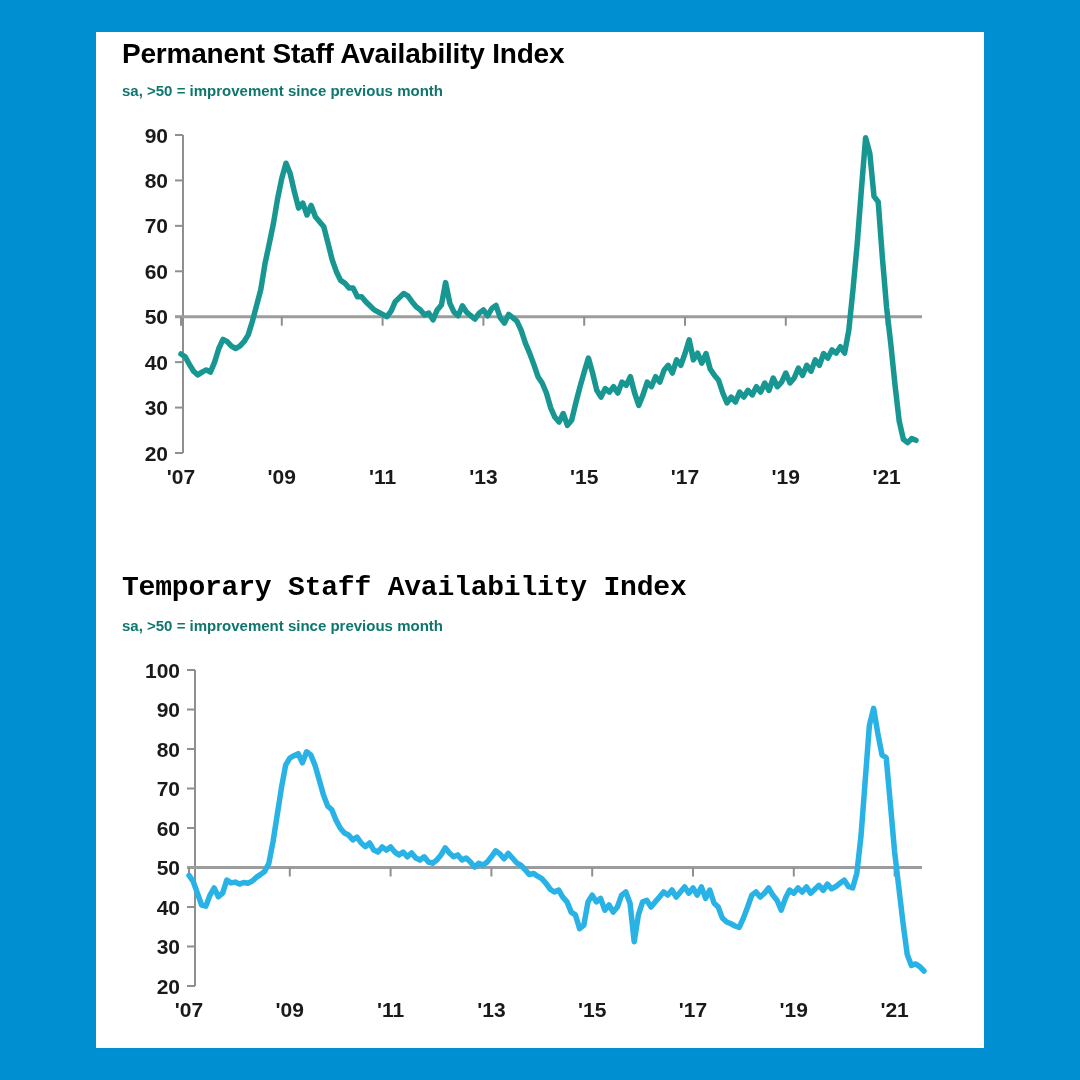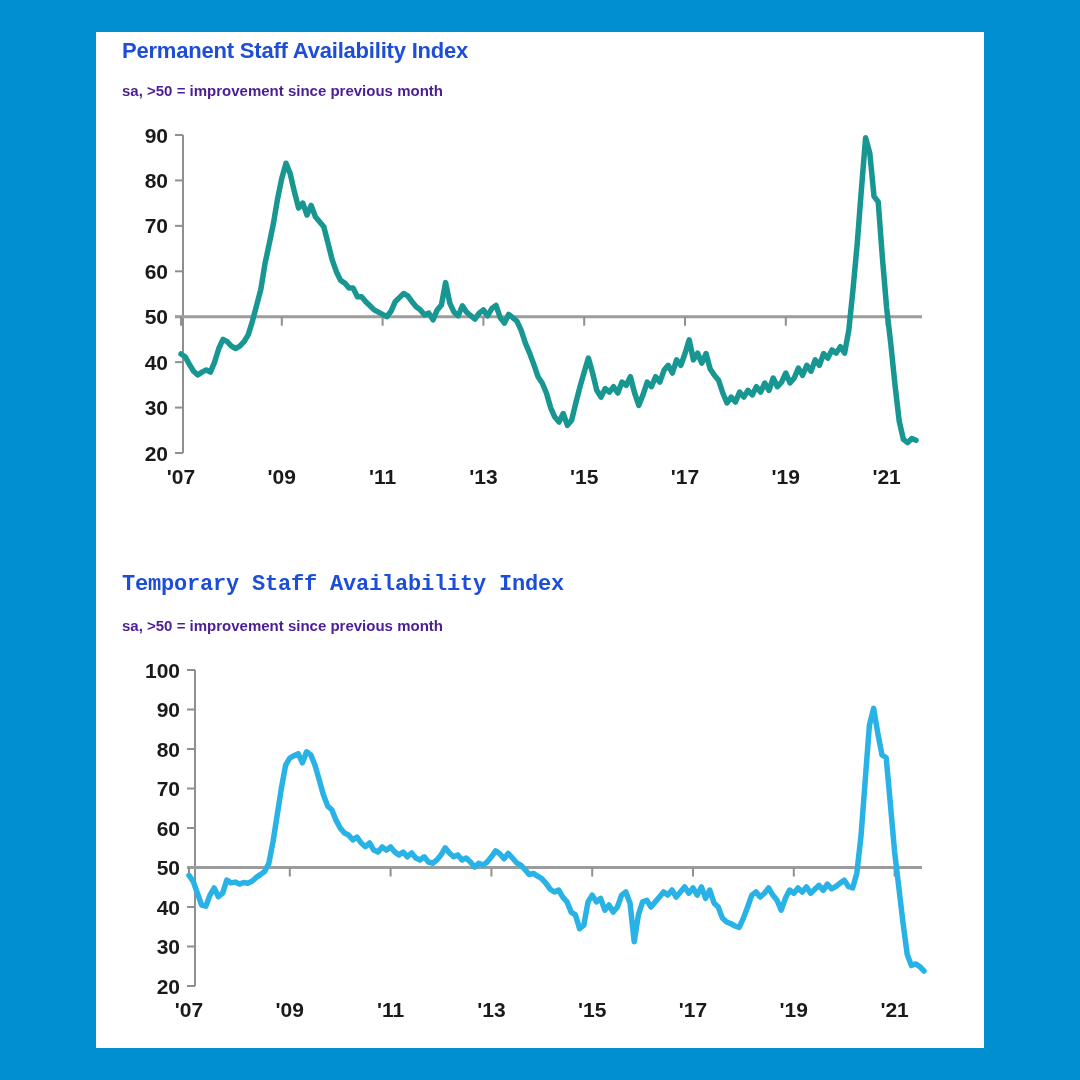--- a/index.html
+++ b/index.html
@@ -15,32 +15,32 @@
   }
   .card {
     position: absolute;
     left: 96px; top: 32px;
     width: 888px; height: 1016px;
     background: #ffffff;
   }
   .chart-title {
     position: absolute;
     left: 26px;
-    font-size: 22px;
+    font-size: 28px;
     font-weight: 700;
     letter-spacing: -0.2px;
-    color: #1d4ed8;
+    color: #000000;
     white-space: nowrap;
   }
   .chart-subtitle {
     position: absolute;
     left: 26px;
     font-size: 15px;
     font-weight: 700;
-    color: #4c1d95;
+    color: #0f766e;
     white-space: nowrap;
   }
   #title-1 { top: 6px; }
   #subtitle-1 { top: 50px; }
   #title-2 { top: 540px; font-family: Liberation Mono, monospace; }
   #subtitle-2 { top: 585px; }
   svg.charts {
     position: absolute;
     left: 0; top: 0;
     width: 888px; height: 1016px;

